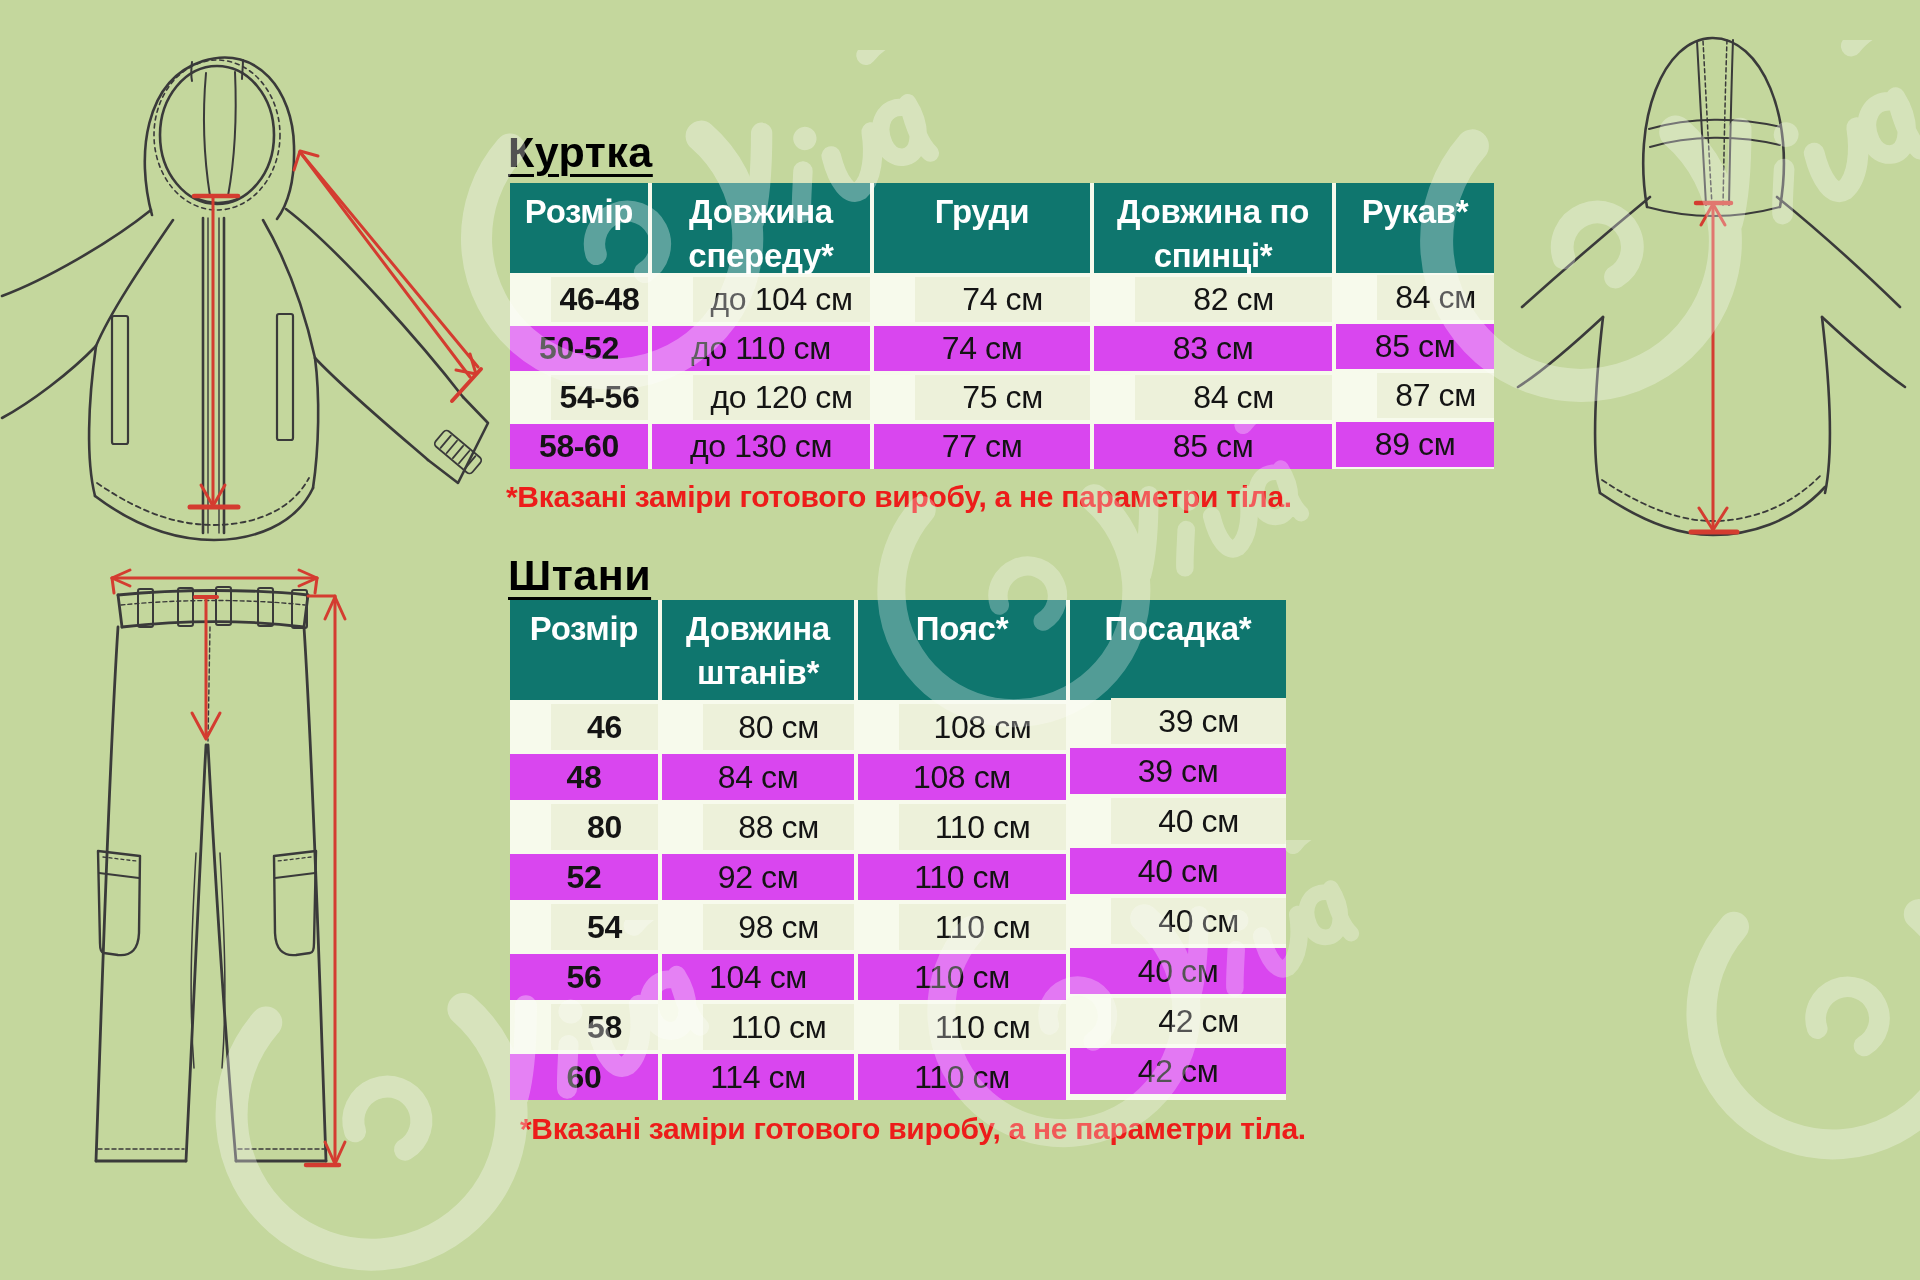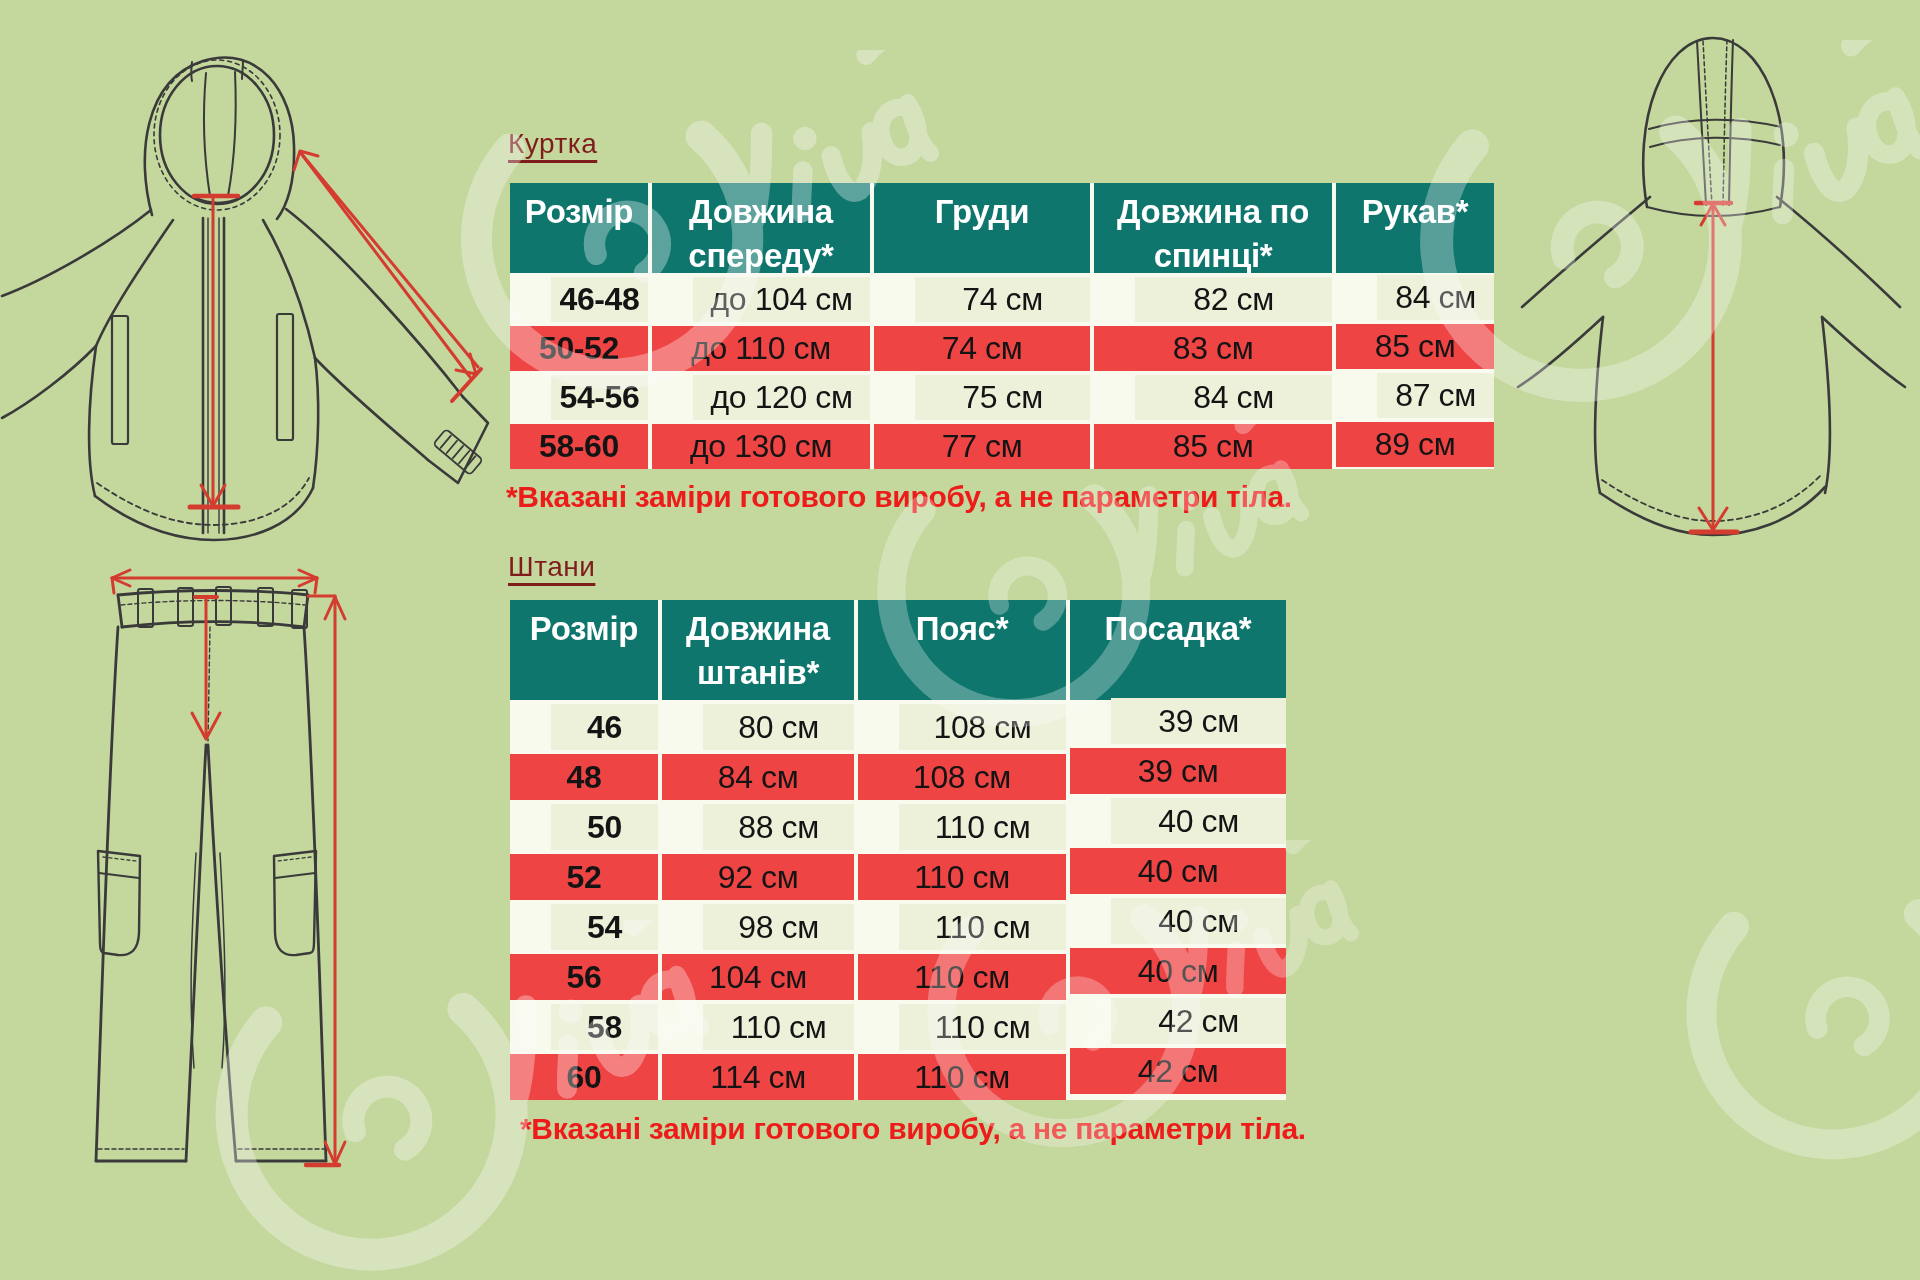--- a/index.html
+++ b/index.html
@@ -5,21 +5,21 @@
   html,body{margin:0;padding:0;}
   body{
     width:1920px;height:1280px;position:relative;overflow:hidden;
     background:#c4d79d;
     font-family:"Liberation Sans", sans-serif;
     color:#141414;
   }
   .abs{position:absolute;}
   
   .section-title{
-    font-size:28px;font-weight:400;color:#7f1d1d;
+    font-size:43px;font-weight:700;color:#000000;
     text-decoration:underline;text-decoration-thickness:3px;text-underline-offset:7px;
     letter-spacing:0.5px;z-index:3;
   }
   .footnote{
     font-size:30px;font-weight:700;color:#ed1c1a;letter-spacing:-0.3px;z-index:3;
   }
   
   .size-table{
     display:grid;gap:4px;background:#f7faec;z-index:2;
   }
@@ -28,21 +28,21 @@
   .size-table .th{
     background:#0f766e;color:#ffffff;font-weight:700;font-size:33px;
     display:flex;justify-content:center;align-items:flex-start;
     text-align:center;line-height:1.32;padding-top:7px;letter-spacing:-0.3px;
   }
   .size-table .td{
     display:flex;justify-content:center;align-items:center;
     font-size:32px;letter-spacing:-0.4px;white-space:nowrap;
   }
   .size-table .td.odd{background:#edf1da;margin-left:41px;}
-  .size-table .td.even{background:#ef4444;}
+  .size-table .td.even{background:#d946ef;}
   .size-table .td.sizecol{font-weight:700;}
   .t-jacket .td.lastcol{position:relative;top:-2px;}
   .t-pants .td.lastcol{position:relative;top:-6px;}
   
   svg.draw{position:absolute;z-index:1;overflow:visible;}
   
   svg.wm{position:absolute;z-index:5;pointer-events:none;}
 </style>
 </head>
 <body>
@@ -238,21 +238,21 @@
     <div class="th">Пояс*</div>
     <div class="th lastcol">Посадка*</div>
     <div class="td odd sizecol">46</div>
     <div class="td odd">80 см</div>
     <div class="td odd">108 см</div>
     <div class="td odd lastcol">39 см</div>
     <div class="td even sizecol">48</div>
     <div class="td even">84 см</div>
     <div class="td even">108 см</div>
     <div class="td even lastcol">39 см</div>
-    <div class="td odd sizecol">50</div>
+    <div class="td odd sizecol">80</div>
     <div class="td odd">88 см</div>
     <div class="td odd">110 см</div>
     <div class="td odd lastcol">40 см</div>
     <div class="td even sizecol">52</div>
     <div class="td even">92 см</div>
     <div class="td even">110 см</div>
     <div class="td even lastcol">40 см</div>
     <div class="td odd sizecol">54</div>
     <div class="td odd">98 см</div>
     <div class="td odd">110 см</div>

